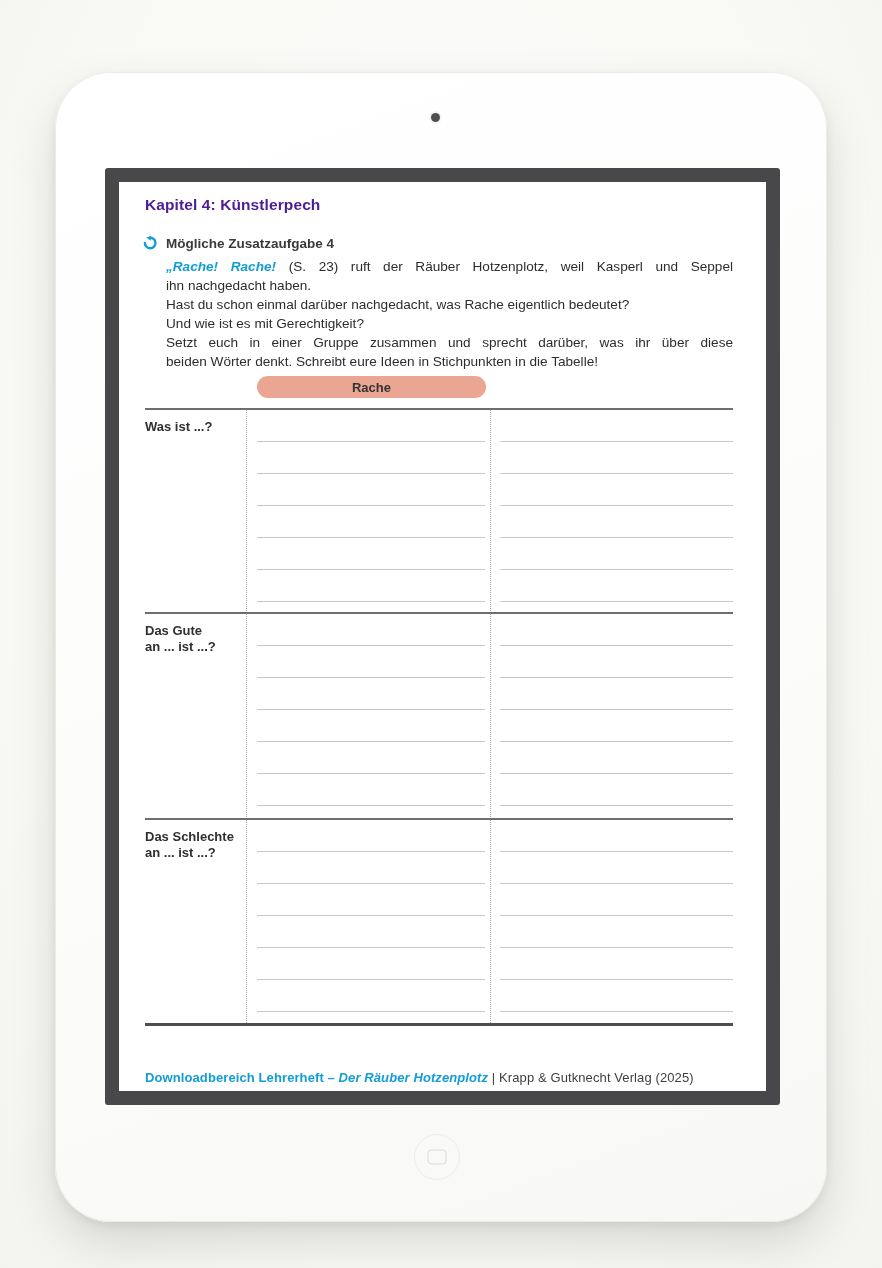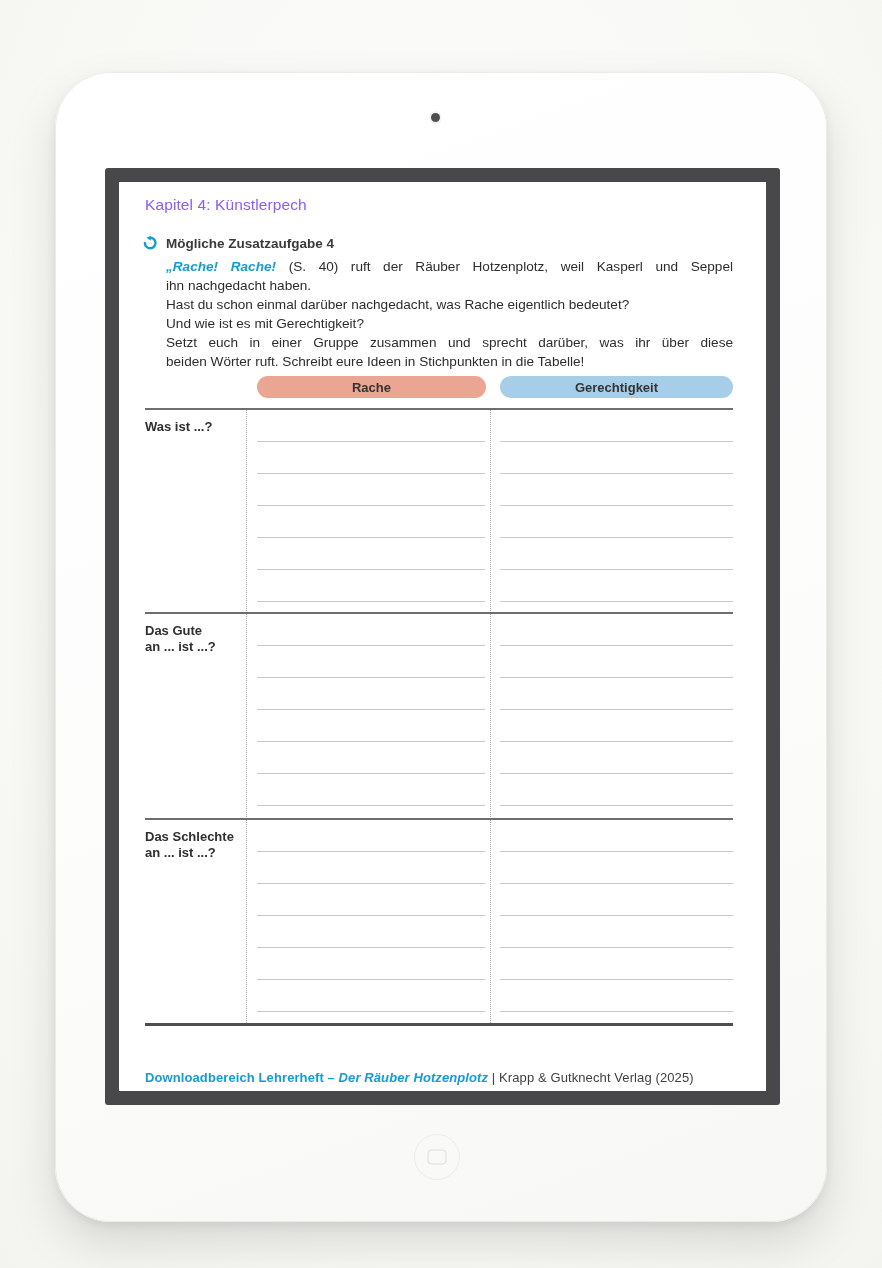--- a/index.html
+++ b/index.html
@@ -18,21 +18,21 @@
     position:absolute;left:376px;top:41px;width:9px;height:9px;border-radius:50%;
     background:#4e4e50;box-shadow:0 0 0 2px rgba(0,0,0,.04);
   }
   .screen{
     position:absolute;left:50px;top:96px;width:675px;height:937px;
     background:#48484a;padding:14px;box-sizing:border-box;border-radius:3px;
   }
   .pagec{position:relative;width:647px;height:909px;background:#ffffff;}
   .title{
     position:absolute;left:26px;top:14px;
-    font-size:15.5px;font-weight:400;color:#8b5cf6;letter-spacing:.1px;
+    font-size:15.5px;font-weight:700;color:#4c1d95;letter-spacing:.1px;
   }
   .task-icon{position:absolute;left:24px;top:54px;width:14px;height:14px;}
   .heading{
     position:absolute;left:47px;top:54px;
     font-size:13.5px;font-weight:700;color:#3a3a3a;
   }
   .intro{
     position:absolute;left:47px;top:75px;width:567px;
     font-size:13.6px;line-height:19px;color:#2d2d2d;
   }
@@ -94,30 +94,29 @@
 
       <div class="task-icon">
         <svg viewBox="0 0 14 14" width="14" height="14">
           <path d="M7 1.7 A5.3 5.3 0 1 1 1.9 7" fill="none" stroke="#149cd4" stroke-width="2.4" stroke-linecap="round"></path>
           <path d="M8.2 0 L3.4 1.6 L7.6 4.8 Z" fill="#149cd4"></path>
         </svg>
       </div>
       <div class="heading">Mögliche Zusatzaufgabe 4</div>
 
       <div class="intro">
-        <div class="ln j"><span class="quote">„Rache! Rache!</span><span> (S. 40) ruft der Räuber Hotzenplotz, weil Kasperl und Seppel</span></div>
+        <div class="ln j"><span class="quote">„Rache! Rache!</span><span> (S. 23) ruft der Räuber Hotzenplotz, weil Kasperl und Seppel</span></div>
         <div class="ln">ihn nachgedacht haben.</div>
         <div class="ln">Hast du schon einmal darüber nachgedacht, was Rache eigentlich bedeutet?</div>
         <div class="ln">Und wie ist es mit Gerechtigkeit?</div>
         <div class="ln j">Setzt euch in einer Gruppe zusammen und sprecht darüber, was ihr über diese</div>
-        <div class="ln">beiden Wörter ruft. Schreibt eure Ideen in Stichpunkten in die Tabelle!</div>
+        <div class="ln">beiden Wörter denkt. Schreibt eure Ideen in Stichpunkten in die Tabelle!</div>
       </div>
 
       <div class="pill pill1" style="background: rgb(235, 165, 147);">Rache</div>
-      <div class="pill pill2" style="background: rgb(167, 206, 232);">Gerechtigkeit</div>
 
       <div class="table">
         <div class="bar top"></div>
         <div class="vdot vdot1"></div>
         <div class="vdot vdot2"></div>
 
         <div class="sec s1">
           <div class="rowlabel">
             <span>Was ist ...?</span>
             <span></span>

